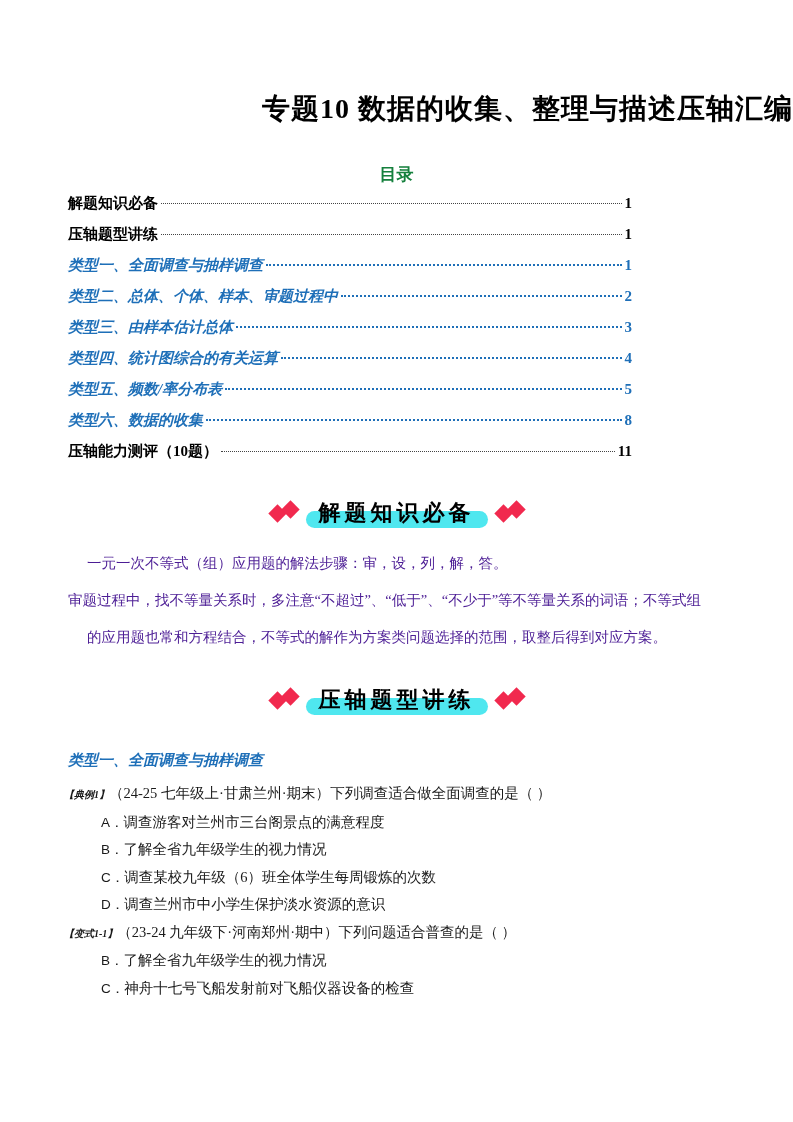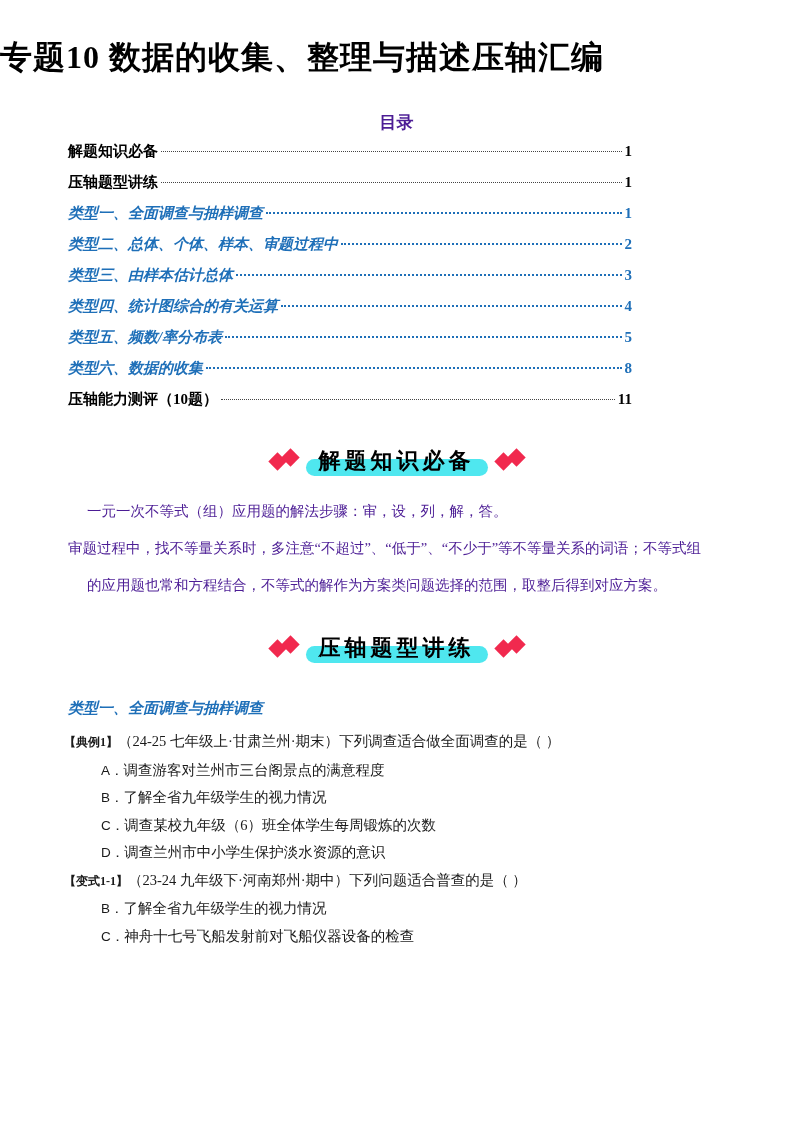--- a/index.html
+++ b/index.html
@@ -7,36 +7,36 @@
     width:793px;height:1122px;
     background:#ffffff;
     font-family:"Liberation Serif","DejaVu Serif",serif;
     color:#1a1a1a;
     overflow:hidden;
   }
   .page{position:relative;width:793px;height:1122px;}
 
   
   .doc-title{
-    margin-top:36px;
-    text-align:left;
-    font-size:32px;
+    margin-top:88px;
+    text-align:right;
+    font-size:28px;
     font-weight:bold;
     letter-spacing:1px;
     color:#000;
     line-height:42px;
   }
 
   
   .toc-heading{
     margin-top:32px;
     text-align:center;
     font-size:17px;
     font-weight:bold;
-    color:#4c1d95;
+    color:#15803d;
     line-height:26px;
   }
   .toc{
     margin:6px 161px 0 68px;
   }
   .toc-row{
     display:flex;
     align-items:baseline;
     height:31px;
     text-decoration:none;
@@ -116,21 +116,21 @@
     font-style:italic;
     font-size:15px;
     line-height:24px;
   }
   .questions{
     margin:8px 50px 0 64px;
     font-size:14.5px;
     line-height:27.5px;
   }
   .q-header{white-space:nowrap;}
-  .q-tag{font-weight:bold;font-size:12px;}
+  .q-tag{font-style:italic;font-weight:bold;font-size:10px;}
   .q-src{}
   .q-stem{}
   .option{
     padding-left:37px;
     white-space:nowrap;
   }
   .opt-letter{
     font-family:"Liberation Sans","DejaVu Sans",sans-serif;
     font-size:13.5px;
   }

